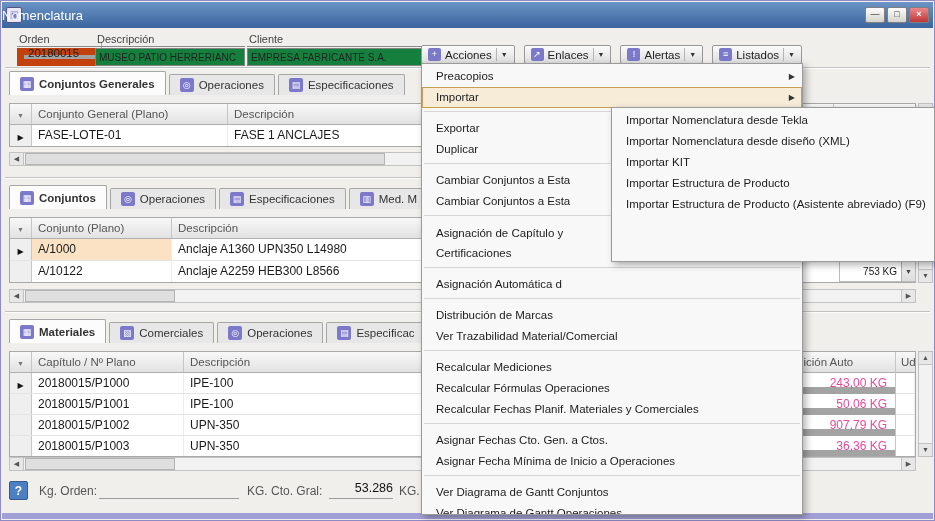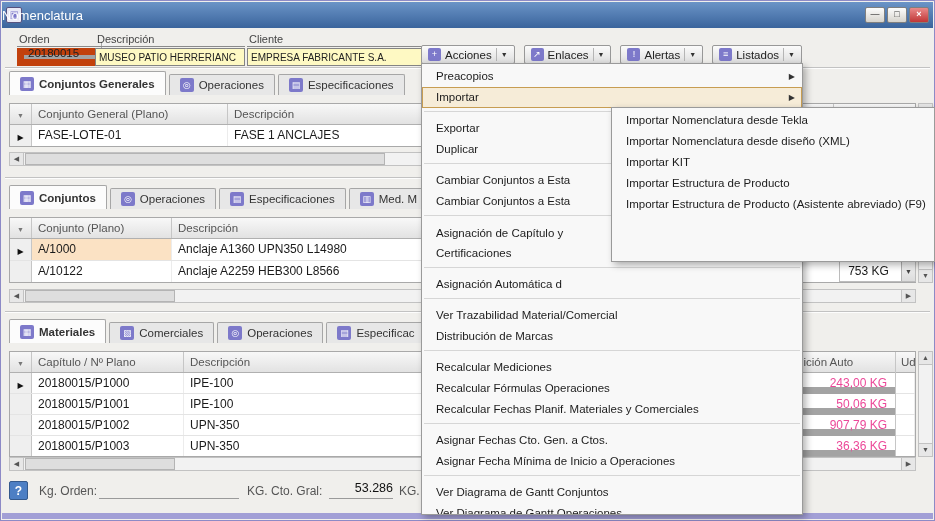--- a/index.html
+++ b/index.html
@@ -11,21 +11,21 @@
   .app-icon{width:16px;height:16px;background:#e9e9f6;border:1px solid #55527f;color:#7d79ca;font-size:10px;line-height:14px;text-align:center;border-radius:2px}
   .title{position:absolute;left:0;right:0;text-align:left;color:#fff;font-size:13px}
   .winbtns{margin-left:auto;display:flex;gap:2px;z-index:2}
   .wbtn{width:20px;height:16px;background:linear-gradient(#fdfdfd,#d6d3cc);border:1px solid #7f7f7f;border-radius:2px;font-size:9px;line-height:13px;text-align:center;color:#333}
   .wbtn.close{background:linear-gradient(#ea8a8a,#c03636);color:#fff;font-weight:bold}
   
   .field{position:absolute;top:32px}
   .flabel{font-size:11px;color:#444;border-bottom:1px solid #8a8a8a;padding:0 0 1px 2px;margin-bottom:1px}
   .combo{height:18px;border:7px solid #c2410c;background:#a3a3a3;display:flex;align-items:flex-end;padding-left:4px;font-size:11.5px}
   .combo-btn{margin-left:auto;width:15px;height:16px;background:linear-gradient(#f4f4f4,#dcdcdc);border-left:1px solid #a8a8a8;font-size:7px;display:flex;align-items:center;justify-content:center;color:#444}
-  .tinput{height:18px;width:100%;border:1px solid #848484;background:#fef9c3;font-family:inherit;font-size:10px;color:#222;padding:0 3px}
+  .tinput{height:18px;width:100%;border:1px solid #848484;background:#15803d;font-family:inherit;font-size:10px;color:#222;padding:0 3px}
   .toolbar{position:absolute;left:420px;top:44px;height:19px;display:flex;gap:9px}
   .tbtn{height:19px;display:flex;align-items:center;gap:4px;padding:0 6px;background:linear-gradient(#fbfbfb,#dedede);border:1px solid #989898;border-radius:2px;font-size:11.5px;color:#222}
   .tbtn-icon{width:13px;height:13px;background:#7d79ca;color:#fff;font-size:9px;line-height:13px;text-align:center;border-radius:2px}
   .tbtn-caret{font-size:7px;color:#333;border-left:1px solid #b5b5b5;padding-left:4px;height:13px;line-height:13px}
   
   .tabbar{position:absolute;left:8px;height:24px;display:flex;gap:3px;align-items:flex-end}
   .tab{height:21px;display:flex;align-items:center;gap:5px;padding:0 10px;background:#e7e7e7;border:1px solid #a6a6a6;border-bottom:none;border-radius:2px 2px 0 0;font-size:11.5px;color:#333;white-space:nowrap}
   .tab.active{background:#fcfcfc;height:24px;font-weight:bold}
   .tab.wide{min-width:96px}
   .tab-icon{width:14px;height:14px;background:#7d79ca;color:#fff;font-size:9px;line-height:14px;text-align:center;border-radius:2px;flex:0 0 auto}
@@ -72,21 +72,21 @@
   .mi{position:relative;min-height:21px;line-height:21px;padding:0 24px 0 14px;color:#1c1c1c;white-space:nowrap}
   .mi.sep{min-height:7px;padding:0}
   .mi.sep::after{content:"";display:block;height:1px;background:#d6d6d6;margin:3px 2px}
   .mi.highlight{background:#f6ecd8;outline:1px solid #c79d52;outline-offset:-1px}
   .mi.twoline{white-space:normal;width:178px;line-height:20px;padding-top:1px;padding-bottom:1px}
   .mi-arrow{position:absolute;right:7px;top:0;font-size:8px;color:#333}
   .submenu{position:absolute;left:610px;top:106px;width:324px;height:155px;background:#f8f8f8;border:1px solid #9a9a9a;box-shadow:3px 3px 7px rgba(0,0,0,.3);z-index:60;padding-top:2px;overflow:hidden;font-size:11.5px}
   .smi{height:21px;line-height:21px;padding:0 8px 0 14px;color:#1c1c1c;white-space:nowrap;overflow:hidden}
   
   .val-combo{position:absolute;left:838px;top:259px;width:77px;height:22px;background:#fff;border:1px solid #bcbcbc;display:flex;align-items:center;z-index:5}
-  .val-combo .v{flex:1;text-align:center;padding-right:4px;font-size:12px;color:#1a1a1a}
+  .val-combo .v{flex:1;text-align:right;padding-right:4px;font-size:10px;color:#1a1a1a}
   .val-combo .cb{width:14px;height:20px;background:linear-gradient(#f4f4f4,#dcdcdc);border-left:1px solid #b0b0b0;font-size:7px;display:flex;align-items:center;justify-content:center;color:#444}
 </style>
 </head>
 <body>
 
 <div id="win">
 
   <div class="titlebar">
     <span class="app-icon">▣</span>
     <span class="title">Nomenclatura</span>
@@ -417,31 +417,31 @@
         
       </div>
 
       <div class="mi sep">
         
         
         
       </div>
 
       <div class="mi">
+        <span>Distribución de Marcas</span>
+        
+        
+      </div>
+
+      <div class="mi">
         <span>Ver Trazabilidad Material/Comercial</span>
         
         
       </div>
 
-      <div class="mi">
-        <span>Distribución de Marcas</span>
-        
-        
-      </div>
-
       <div class="mi sep">
         
         
         
       </div>
 
       <div class="mi">
         <span>Recalcular Mediciones</span>
         
         

